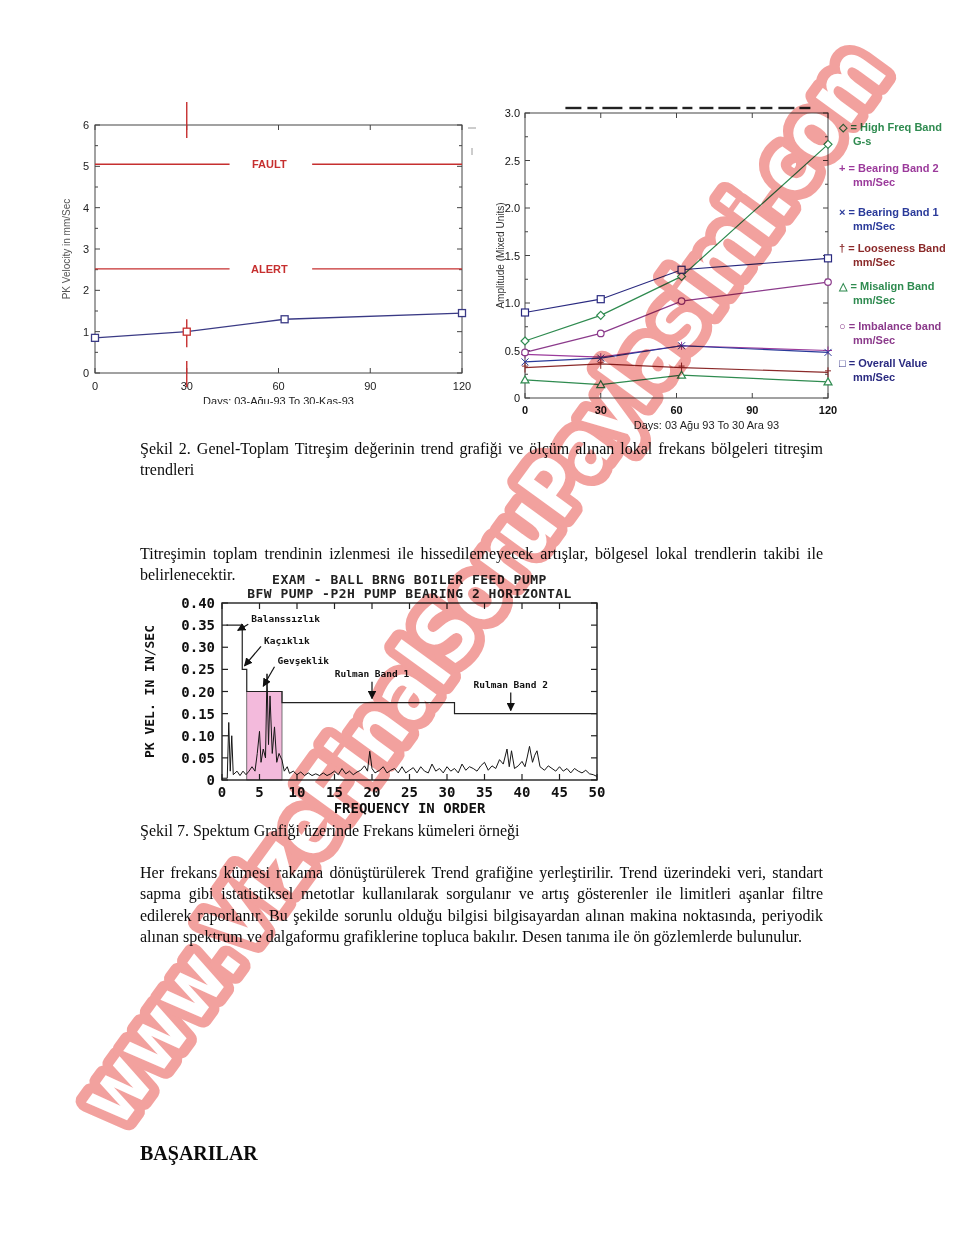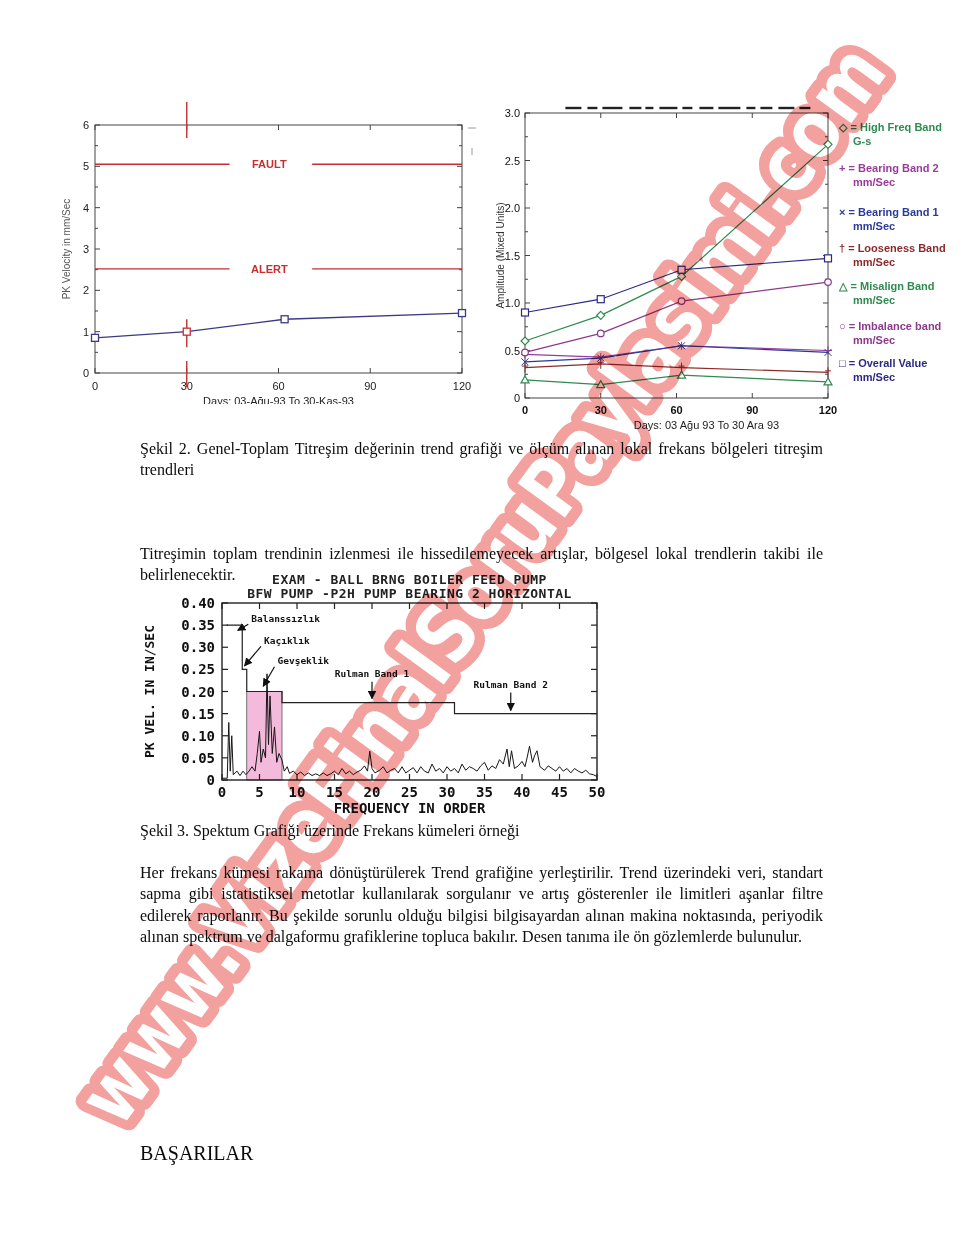--- a/index.html
+++ b/index.html
@@ -4,21 +4,21 @@
 <style>
   * { margin:0; padding:0; box-sizing:border-box; }
   html,body { background:#ffffff; }
   .page {
     position:relative; width:961px; height:1243px; background:#fff;
     overflow:hidden; font-family:"Liberation Serif", serif;
   }
   .abs { position:absolute; }
   .cap { font-size:16px; line-height:1.33; color:#0b0b0b; text-align:justify; }
   .cap.noj { text-align:left; }
-  .footer-row { display:flex; justify-content:space-between; font-weight:normal; font-size:20px; color:#0b0b0b; }
+  .footer-row { display:flex; justify-content:space-between; font-weight:bold; font-size:20px; color:#0b0b0b; }
   svg text { font-family:"Liberation Sans", sans-serif; }
   #spec-svg text { font-family:"DejaVu Sans Mono", monospace; }
   .watermark { position:absolute; left:0; top:0; mix-blend-mode:multiply; pointer-events:none; z-index:40; }
   .wm-text {
     font-family:"DejaVu Sans", sans-serif; font-weight:bold; font-size:80px;
     fill:#ffffff; stroke:#f2a19e; stroke-width:22px; paint-order:stroke;
     stroke-linejoin:round; letter-spacing:2px;
   }
 </style>
 </head>
@@ -333,21 +333,21 @@
         <text x="124" y="73.71000000000001" text-anchor="start" font-size="9.5" font-weight="bold" fill="#111" font-family="&quot;Liberation Sans&quot;, sans-serif">Kaçıklık</text>
         <line x1="134.5" y1="96.72" x2="123.25" y2="116.19000000000001" stroke="#111" stroke-width="1.2" marker-end="url(#arw)"></line>
         <text x="137.5" y="94.065" text-anchor="start" font-size="9.5" font-weight="bold" fill="#111" font-family="&quot;Liberation Sans&quot;, sans-serif">Gevşeklik</text>
         <line x1="232" y1="111.76500000000001" x2="232" y2="128.58" stroke="#111" stroke-width="1.2" marker-end="url(#arw)"></line>
         <text x="232" y="107.34" text-anchor="middle" font-size="9.5" font-weight="bold" fill="#111" font-family="&quot;Liberation Sans&quot;, sans-serif">Rulman Band 1</text>
         <line x1="370.75" y1="122.385" x2="370.75" y2="140.5275" stroke="#111" stroke-width="1.2" marker-end="url(#arw)"></line>
         <text x="370.75" y="117.96000000000002" text-anchor="middle" font-size="9.5" font-weight="bold" fill="#111" font-family="&quot;Liberation Sans&quot;, sans-serif">Rulman Band 2</text>
       </g>
     </svg>
 
-  <div class="abs cap noj" style="left:140px; top:820px; width:683px;">Şekil 3. Spektum Grafiği üzerinde Frekans kümeleri örneği</div>
+  <div class="abs cap noj" style="left:140px; top:820px; width:683px;">Şekil 7. Spektum Grafiği üzerinde Frekans kümeleri örneği</div>
 
   <div class="abs cap" style="left:140px; top:862px; width:683px;">Her frekans kümesi rakama dönüştürülerek Trend grafiğine yerleştirilir. Trend üzerindeki veri, standart sapma gibi istatistiksel metotlar kullanılarak sorgulanır ve artış gösterenler ile limitleri aşanlar filtre edilerek raporlanır. Bu şekilde sorunlu olduğu bilgisi bilgisayardan alınan makina noktasında, periyodik alınan spektrum ve dalgaformu grafiklerine topluca bakılır. Desen tanıma ile ön gözlemlerde bulunulur.</div>
 
   <div class="abs footer-row" style="left:140px; top:1142px; width:682px;">
     <span>BAŞARILAR</span>
   </div>
 
   <svg class="watermark" width="961" height="1243">
     <text class="wm-text" text-anchor="middle" transform="translate(505,600) rotate(-54)" textLength="1310" lengthAdjust="spacingAndGlyphs">www.VizeFinalSoruPaylasimi.com</text>
   </svg>

